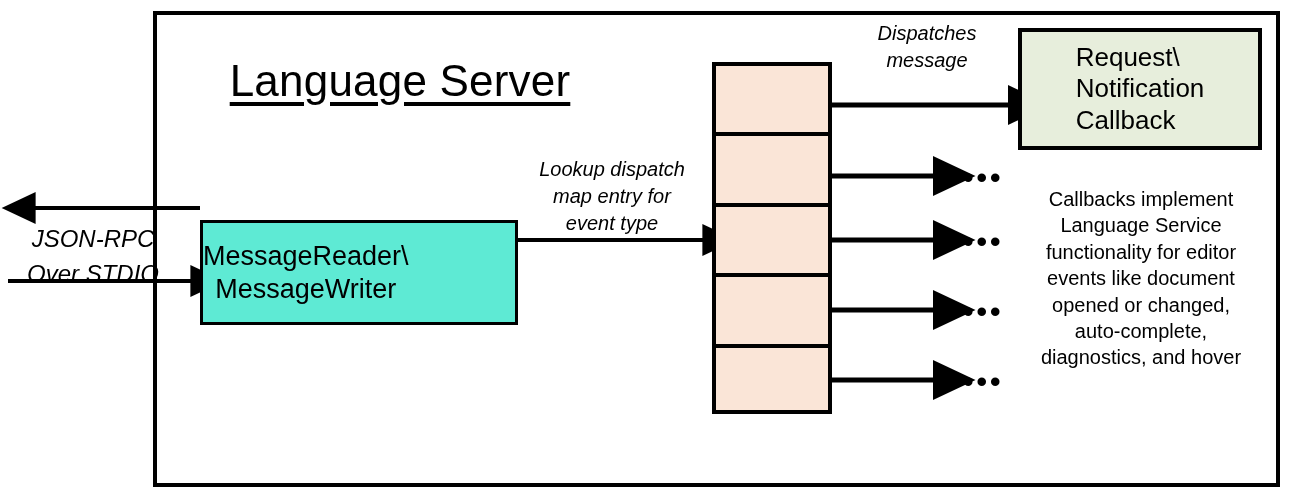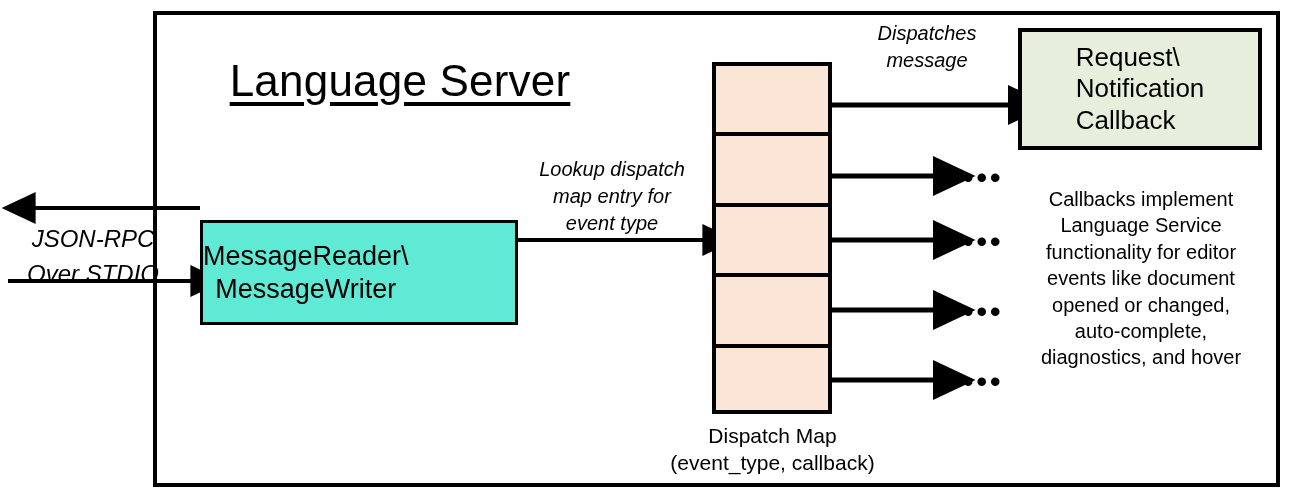--- a/index.html
+++ b/index.html
@@ -243,22 +243,20 @@
   <div class="txt" id="lookup-label">Lookup dispatch
 map entry for
 event type</div>
 
   <div id="dispatch-map"></div>
   <div class="map-divider" style="top:132px"></div>
   <div class="map-divider" style="top:203px"></div>
   <div class="map-divider" style="top:273px"></div>
   <div class="map-divider" style="top:344px"></div>
 
-  <div class="txt" id="dispatch-map-caption">Dispatch Map
-(event_type, callback)</div>
 
   <div class="txt" id="dispatch-msg-label">Dispatches
 message</div>
 
   <div class="ellipsis" style="left:963px; top:163px">•••</div>
   <div class="ellipsis" style="left:963px; top:227px">•••</div>
   <div class="ellipsis" style="left:963px; top:297px">•••</div>
   <div class="ellipsis" style="left:963px; top:367px">•••</div>
 
   <div id="callback-box">

